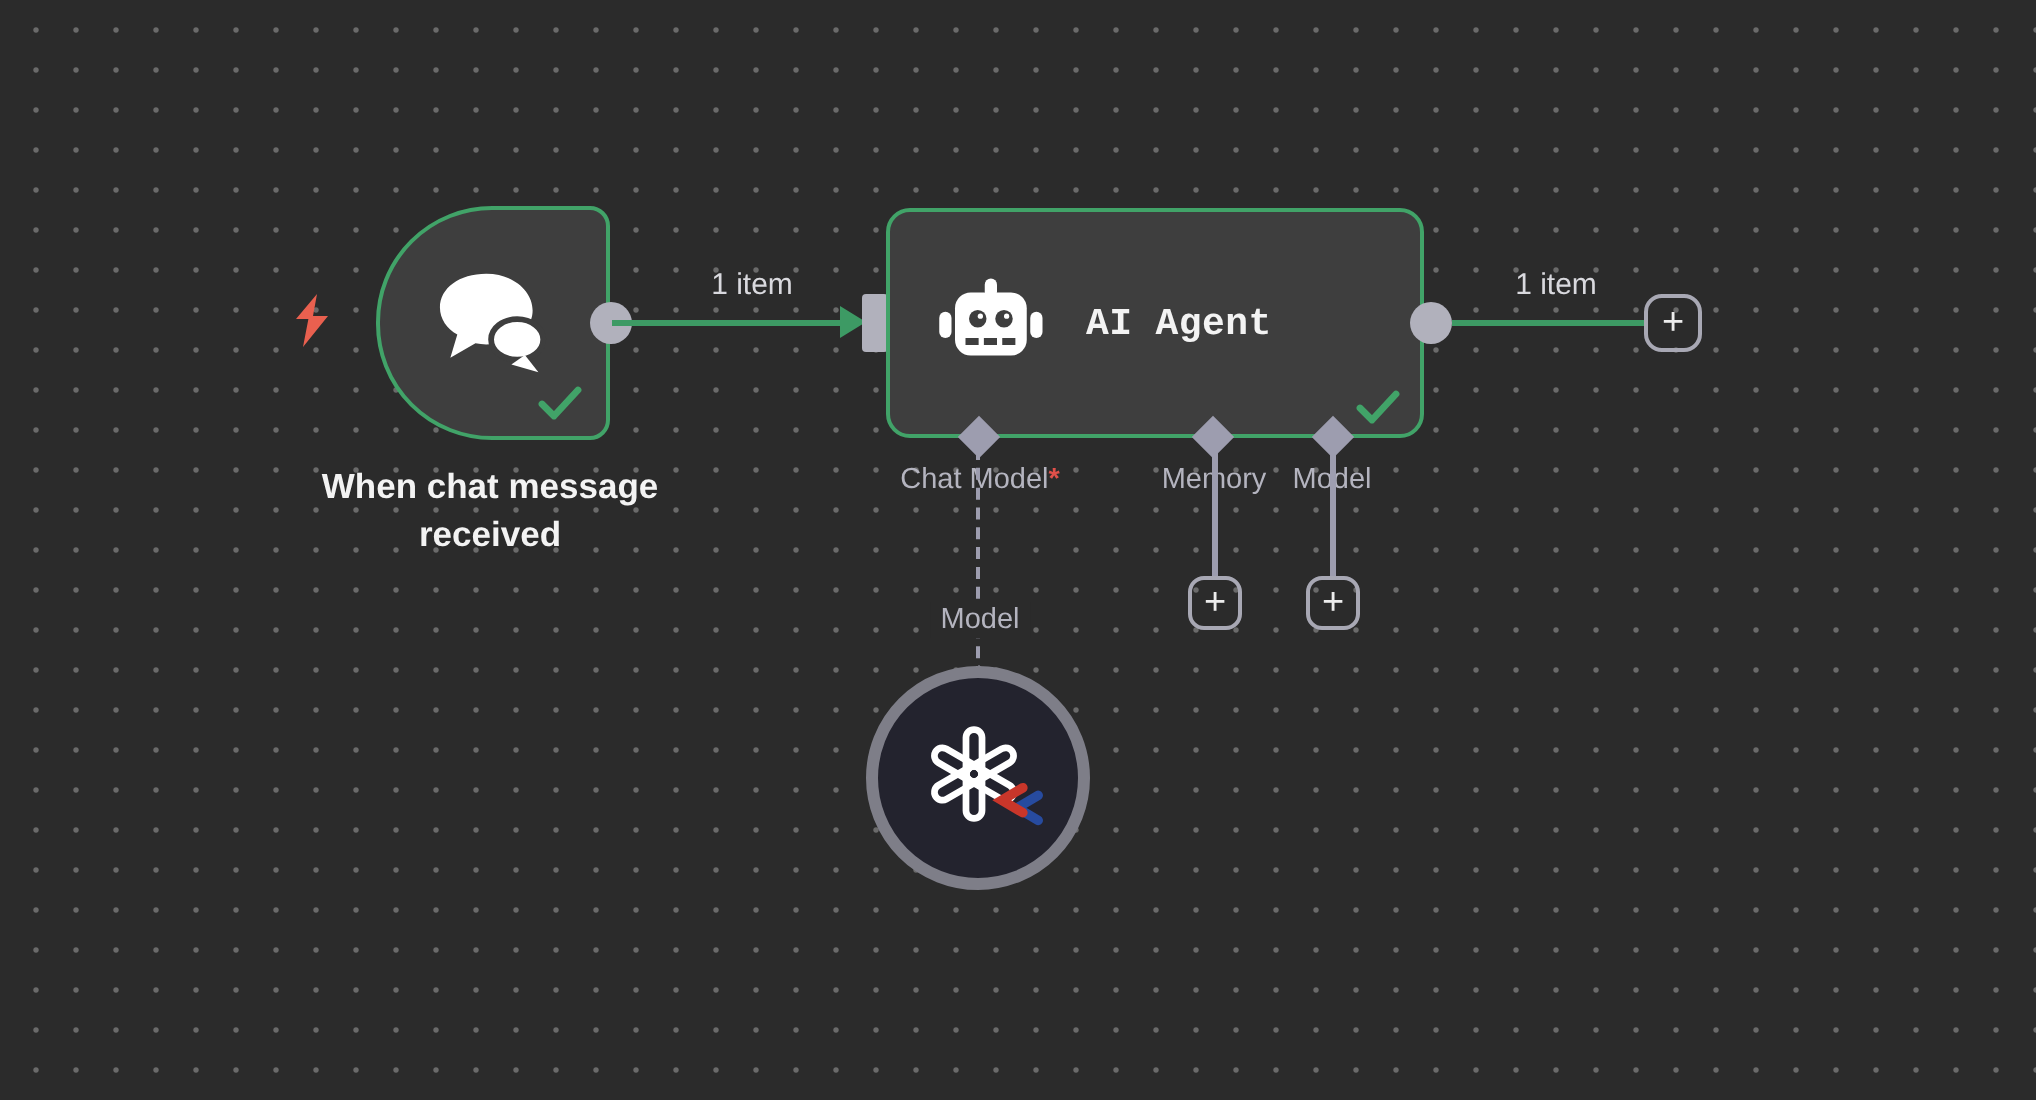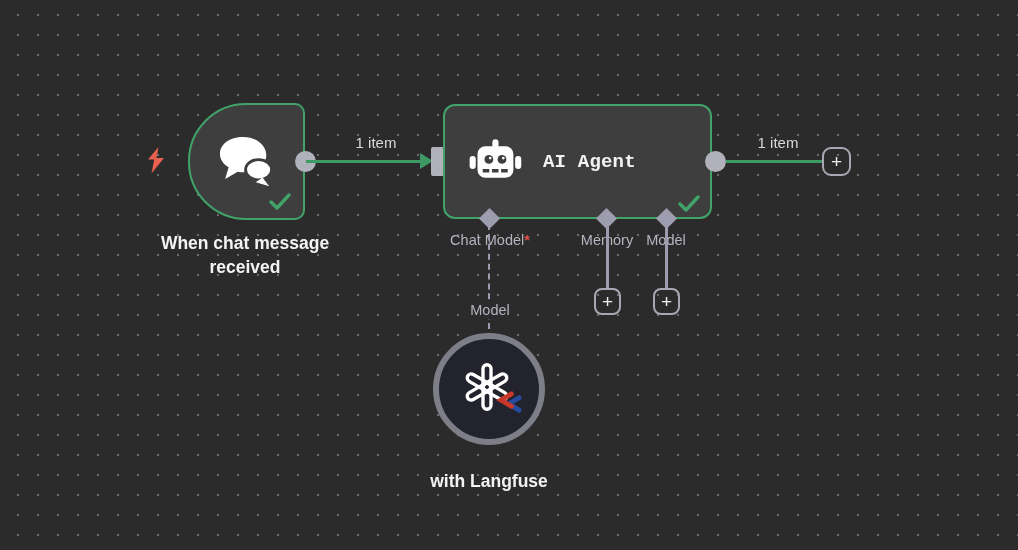--- a/index.html
+++ b/index.html
@@ -174,16 +174,15 @@
       <svg width="27" height="23" viewBox="0 0 28 24">
         <polyline points="24,7 13,13.5 24,20" fill="none" stroke="#274b9f" stroke-width="5" stroke-linecap="round"></polyline>
         <polyline points="16,3 5,9.5 16,16" fill="none" stroke="#c9362a" stroke-width="5" stroke-linecap="round"></polyline>
       </svg>
     </span>
   </div>
 
   <div class="node-label trigger-label">When chat message received</div>
   <div class="node-label model-node-label">
     <br>
-    <span>with Langfuse</span>
   </div>
 
 </div>
 
 </body></html>

